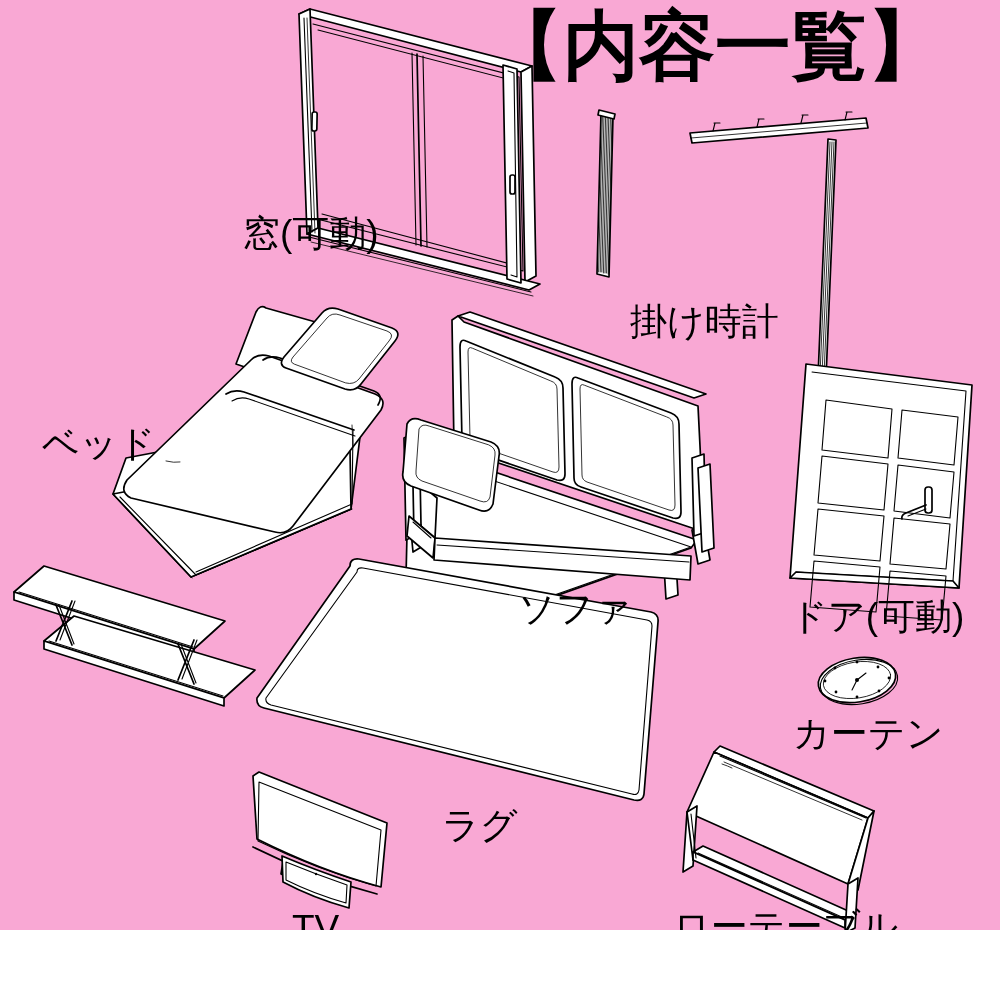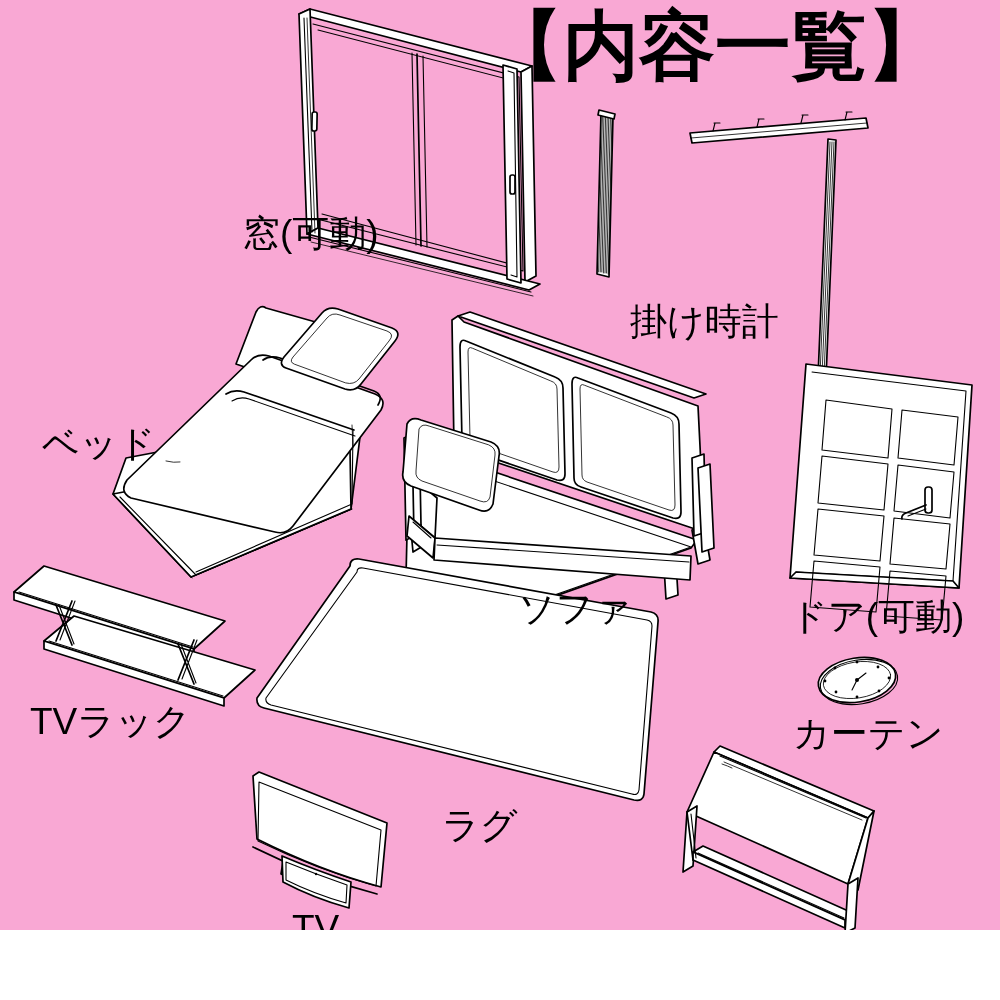--- a/index.html
+++ b/index.html
@@ -301,20 +301,20 @@
   <div class="label" id="label-curtain">掛け時計</div>
 
   <div class="label" id="label-bed">ベッド</div>
 
   <div class="label" id="label-sofa">ソファ</div>
 
   <div class="label" id="label-door">ドア(可動)</div>
 
   <div class="label" id="label-clock">カーテン</div>
 
-  <div class="label" id="label-tvrack">TVラック</div>
 
   <div class="label" id="label-rug">ラグ</div>
 
   <div class="label" id="label-tv">TV</div>
 
+  <div class="label" id="label-lowtable">ローテーブル</div>
 
 </div>
 
 </body></html>

